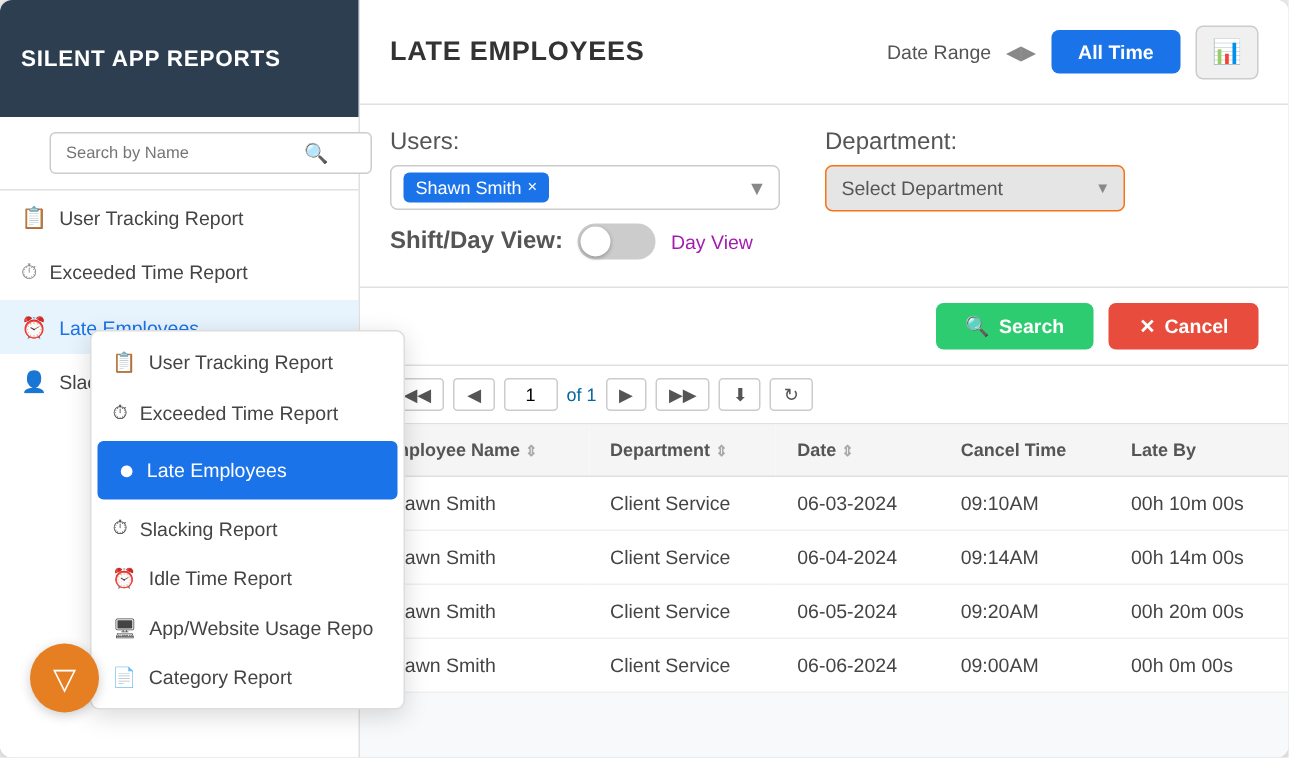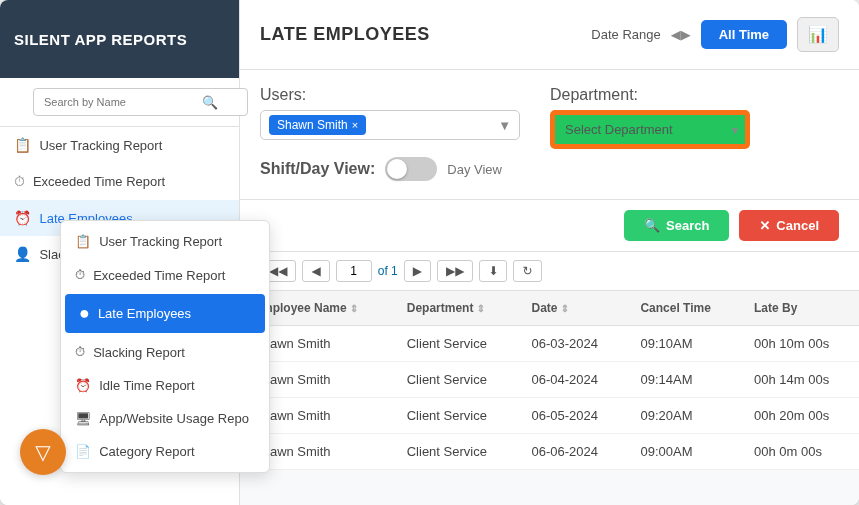--- a/index.html
+++ b/index.html
@@ -39,30 +39,30 @@
 
     
     .filters-area { background: #fff; padding: 16px 20px 10px; border-bottom: 1px solid #e0e0e0; }
     .filters-row { display: flex; gap: 30px; align-items: flex-start; flex-wrap: wrap; }
     .filter-group { display: flex; flex-direction: column; gap: 6px; }
     .filter-label { font-size: 16px; color: #555; font-weight: 400; }
     .user-select-wrapper { display: flex; align-items: center; border: 1px solid #ccc; border-radius: 5px; padding: 4px 8px; min-width: 260px; background: #fff; gap: 6px; }
     .user-tag { background: #1a73e8; color: #fff; border-radius: 4px; padding: 3px 8px; font-size: 12px; display: flex; align-items: center; gap: 4px; }
     .user-tag-close { cursor: pointer; font-size: 11px; }
     .user-select-arrow { margin-left: auto; color: #888; }
-    .dept-select { border: 5px solid #f97316; border-radius: 5px; padding: 7px 10px; min-width: 200px; font-size: 13px; color: #555; background: #22c55e; appearance: none; cursor: pointer; }
+    .dept-select { border: 1px solid #f97316; border-radius: 5px; padding: 7px 10px; min-width: 200px; font-size: 13px; color: #555; background: #e5e5e5; appearance: none; cursor: pointer; }
     .dept-wrapper { position: relative; }
     .dept-wrapper::after { content: '▼'; position: absolute; right: 10px; top: 50%; transform: translateY(-50%); color: #888; font-size: 10px; pointer-events: none; }
 
     .shift-row { display: flex; align-items: center; gap: 10px; padding: 8px 0; }
     .shift-label { font-size: 16px; color: #555; font-weight: 600; }
     .toggle-switch { display: flex; align-items: center; }
     .toggle-track { width: 52px; height: 24px; background: #ccc; border-radius: 12px; position: relative; cursor: pointer; display: flex; align-items: center; }
     .toggle-knob { width: 20px; height: 20px; background: #fff; border-radius: 50%; position: absolute; left: 2px; box-shadow: 0 1px 3px rgba(0,0,0,0.3); }
-    .toggle-label { margin-left: 10px; font-size: 13px; color: #737373; }
+    .toggle-label { margin-left: 10px; font-size: 13px; color: #a21caf; }
 
     
     .actions-row { display: flex; justify-content: flex-end; gap: 10px; padding: 10px 20px; background: #fff; border-bottom: 1px solid #e0e0e0; }
     .btn-search { background: #2ecc71; color: #fff; border: none; padding: 8px 20px; border-radius: 5px; font-size: 13px; cursor: pointer; display: flex; align-items: center; gap: 6px; font-weight: bold; }
     .btn-cancel { background: #e74c3c; color: #fff; border: none; padding: 8px 20px; border-radius: 5px; font-size: 13px; cursor: pointer; display: flex; align-items: center; gap: 6px; font-weight: bold; }
 
     
     .pagination-bar { display: flex; align-items: center; gap: 6px; padding: 8px 20px; background: #fff; border-bottom: 1px solid #e0e0e0; }
     .page-btn { border: 1px solid #ccc; background: #fff; padding: 3px 8px; border-radius: 3px; cursor: pointer; color: #555; font-size: 12px; }
     .page-input { width: 36px; text-align: center; border: 1px solid #ccc; border-radius: 3px; padding: 3px; font-size: 12px; }

